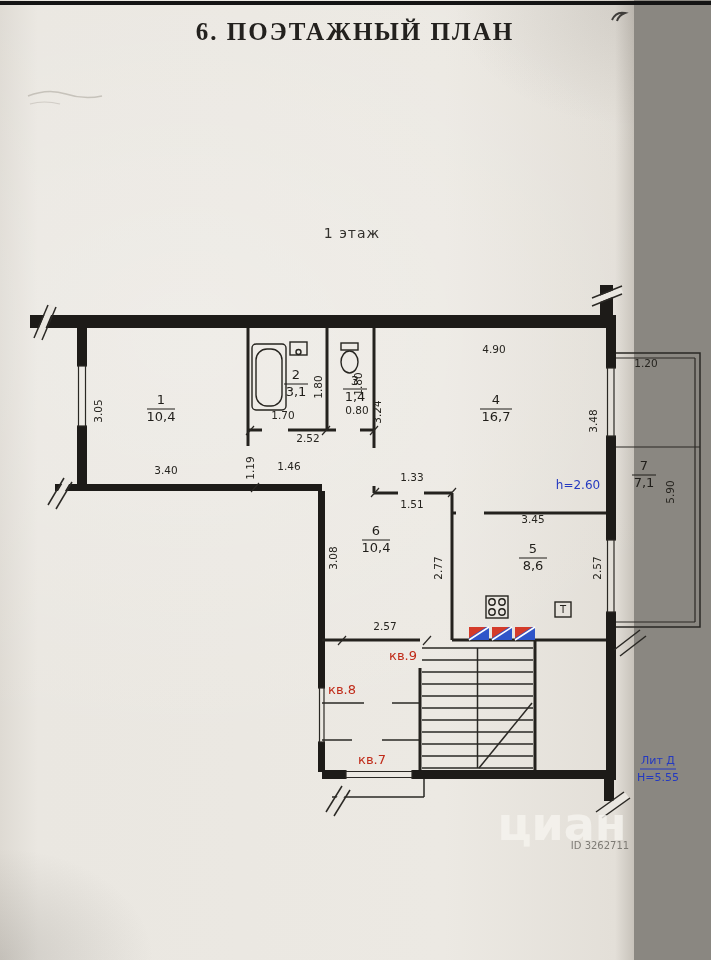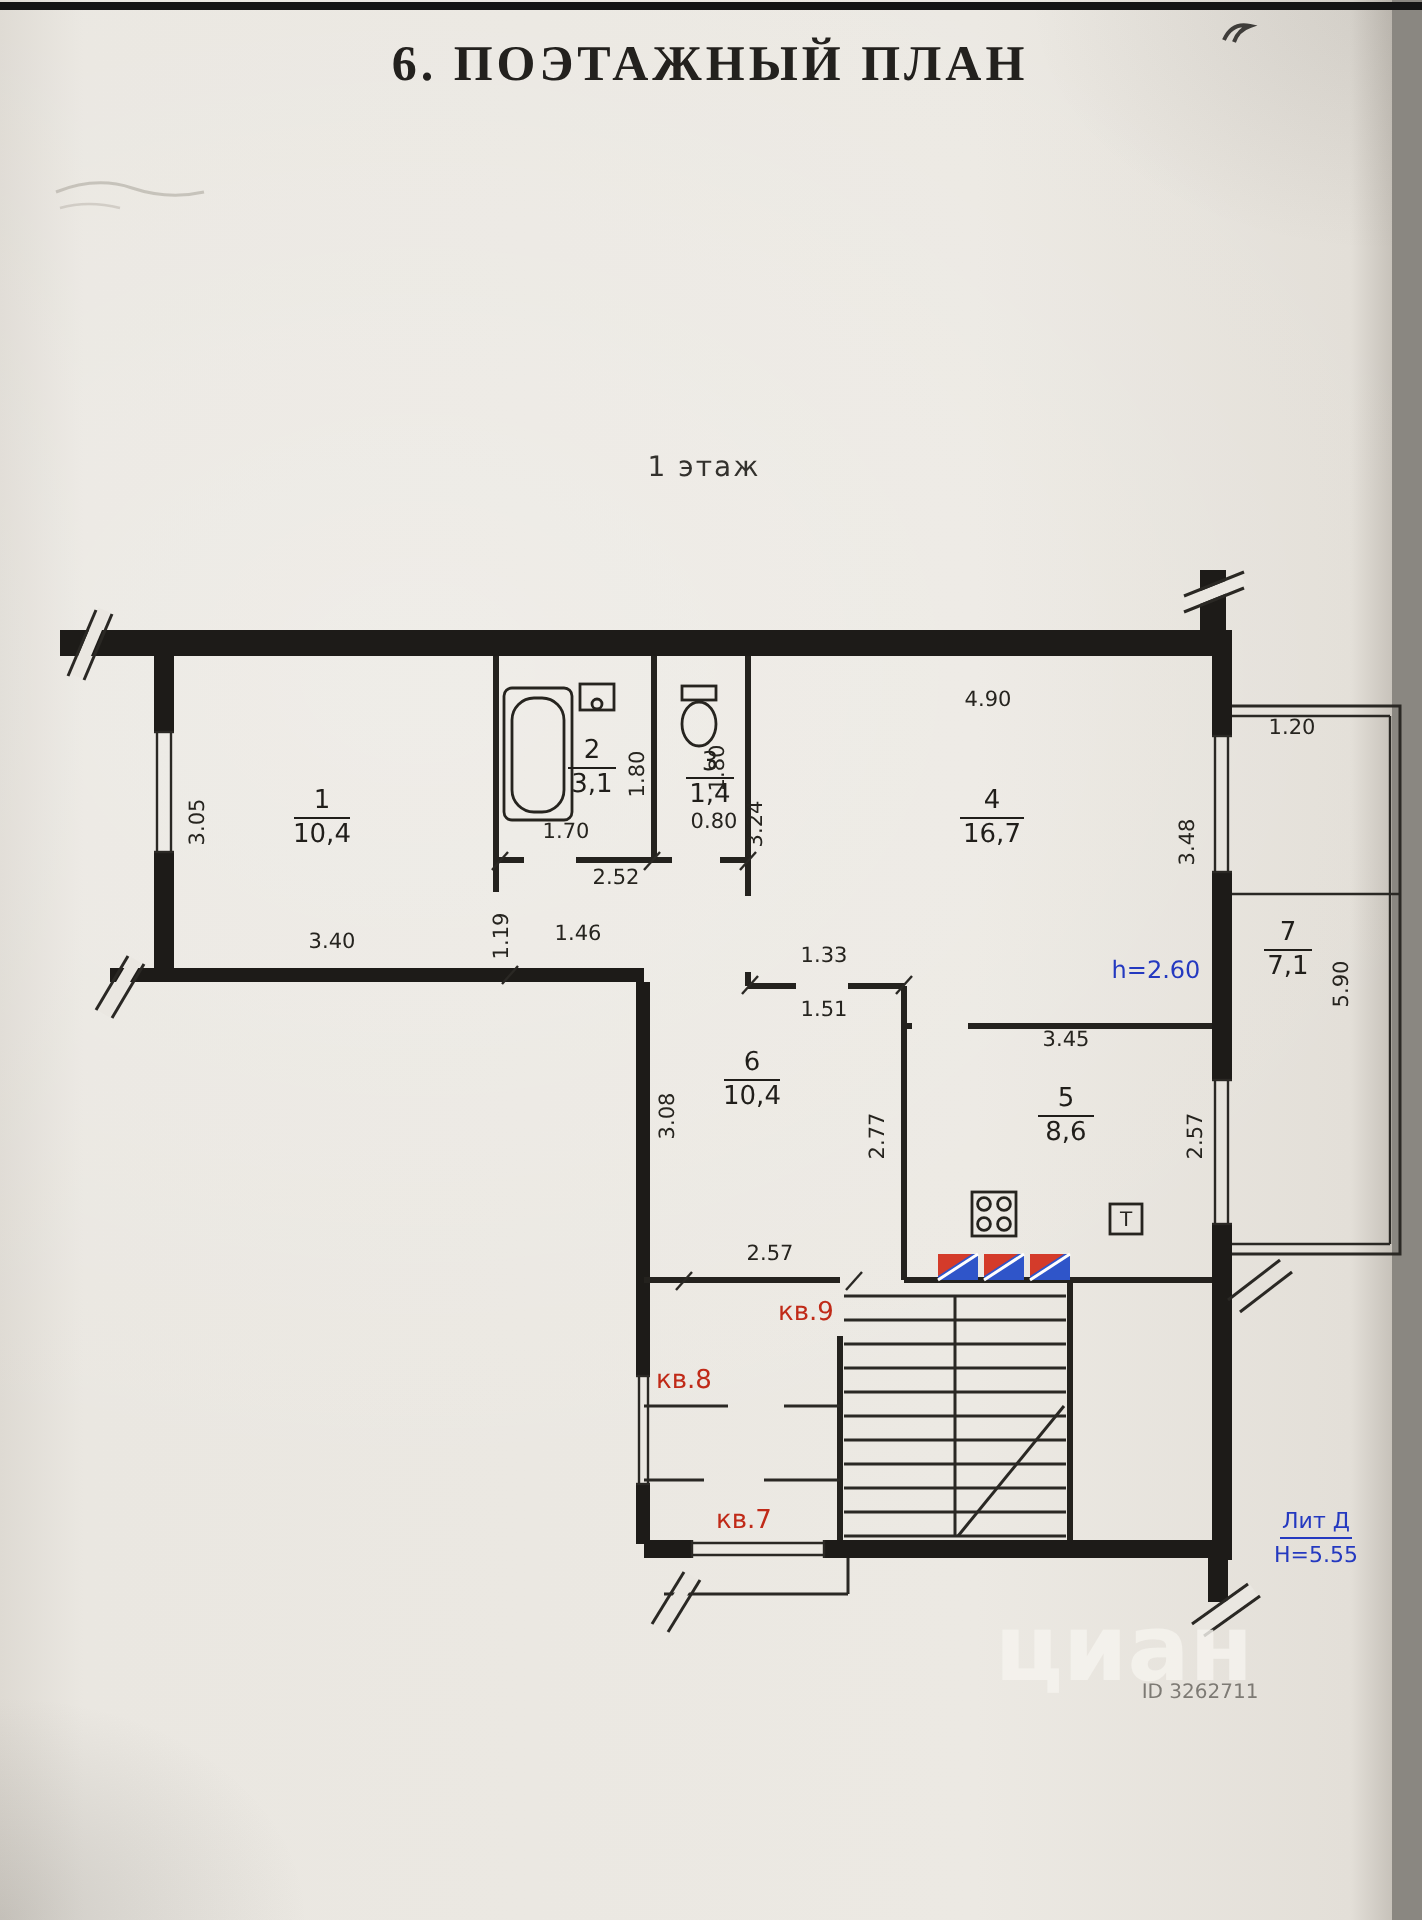--- a/index.html
+++ b/index.html
@@ -1,17 +1,17 @@
 <!DOCTYPE html>
 <html><head>
 <meta charset="utf-8">
 <style>
   html,body{margin:0;padding:0;width:711px;height:960px;overflow:hidden;background:#8a8781;}
   .page{
-    position:relative;width:696px;height:960px;
+    position:relative;width:634px;height:960px;
     background:
       radial-gradient(220px 160px at 0% 100%, rgba(60,55,48,.16), rgba(0,0,0,0) 70%),
       radial-gradient(260px 180px at 100% 0%, rgba(60,55,48,.10), rgba(0,0,0,0) 70%),
       radial-gradient(900px 700px at 30% 35%, rgba(255,255,255,.22), rgba(0,0,0,0) 60%),
       linear-gradient(90deg,#dedad3 0%,#eae7e1 6%,#ece9e3 70%,#e3dfd8 97%,#c7c2ba 100%);
   }
   svg{position:absolute;left:0;top:0;}
   .t-title{font:700 25px "Liberation Serif",serif;fill:#23211e;letter-spacing:2px;}
   .t-floor{font:14px "DejaVu Sans",sans-serif;fill:#33312d;letter-spacing:1px;}
   .t-dim{font:10.5px "DejaVu Sans",sans-serif;fill:#26241f;}

